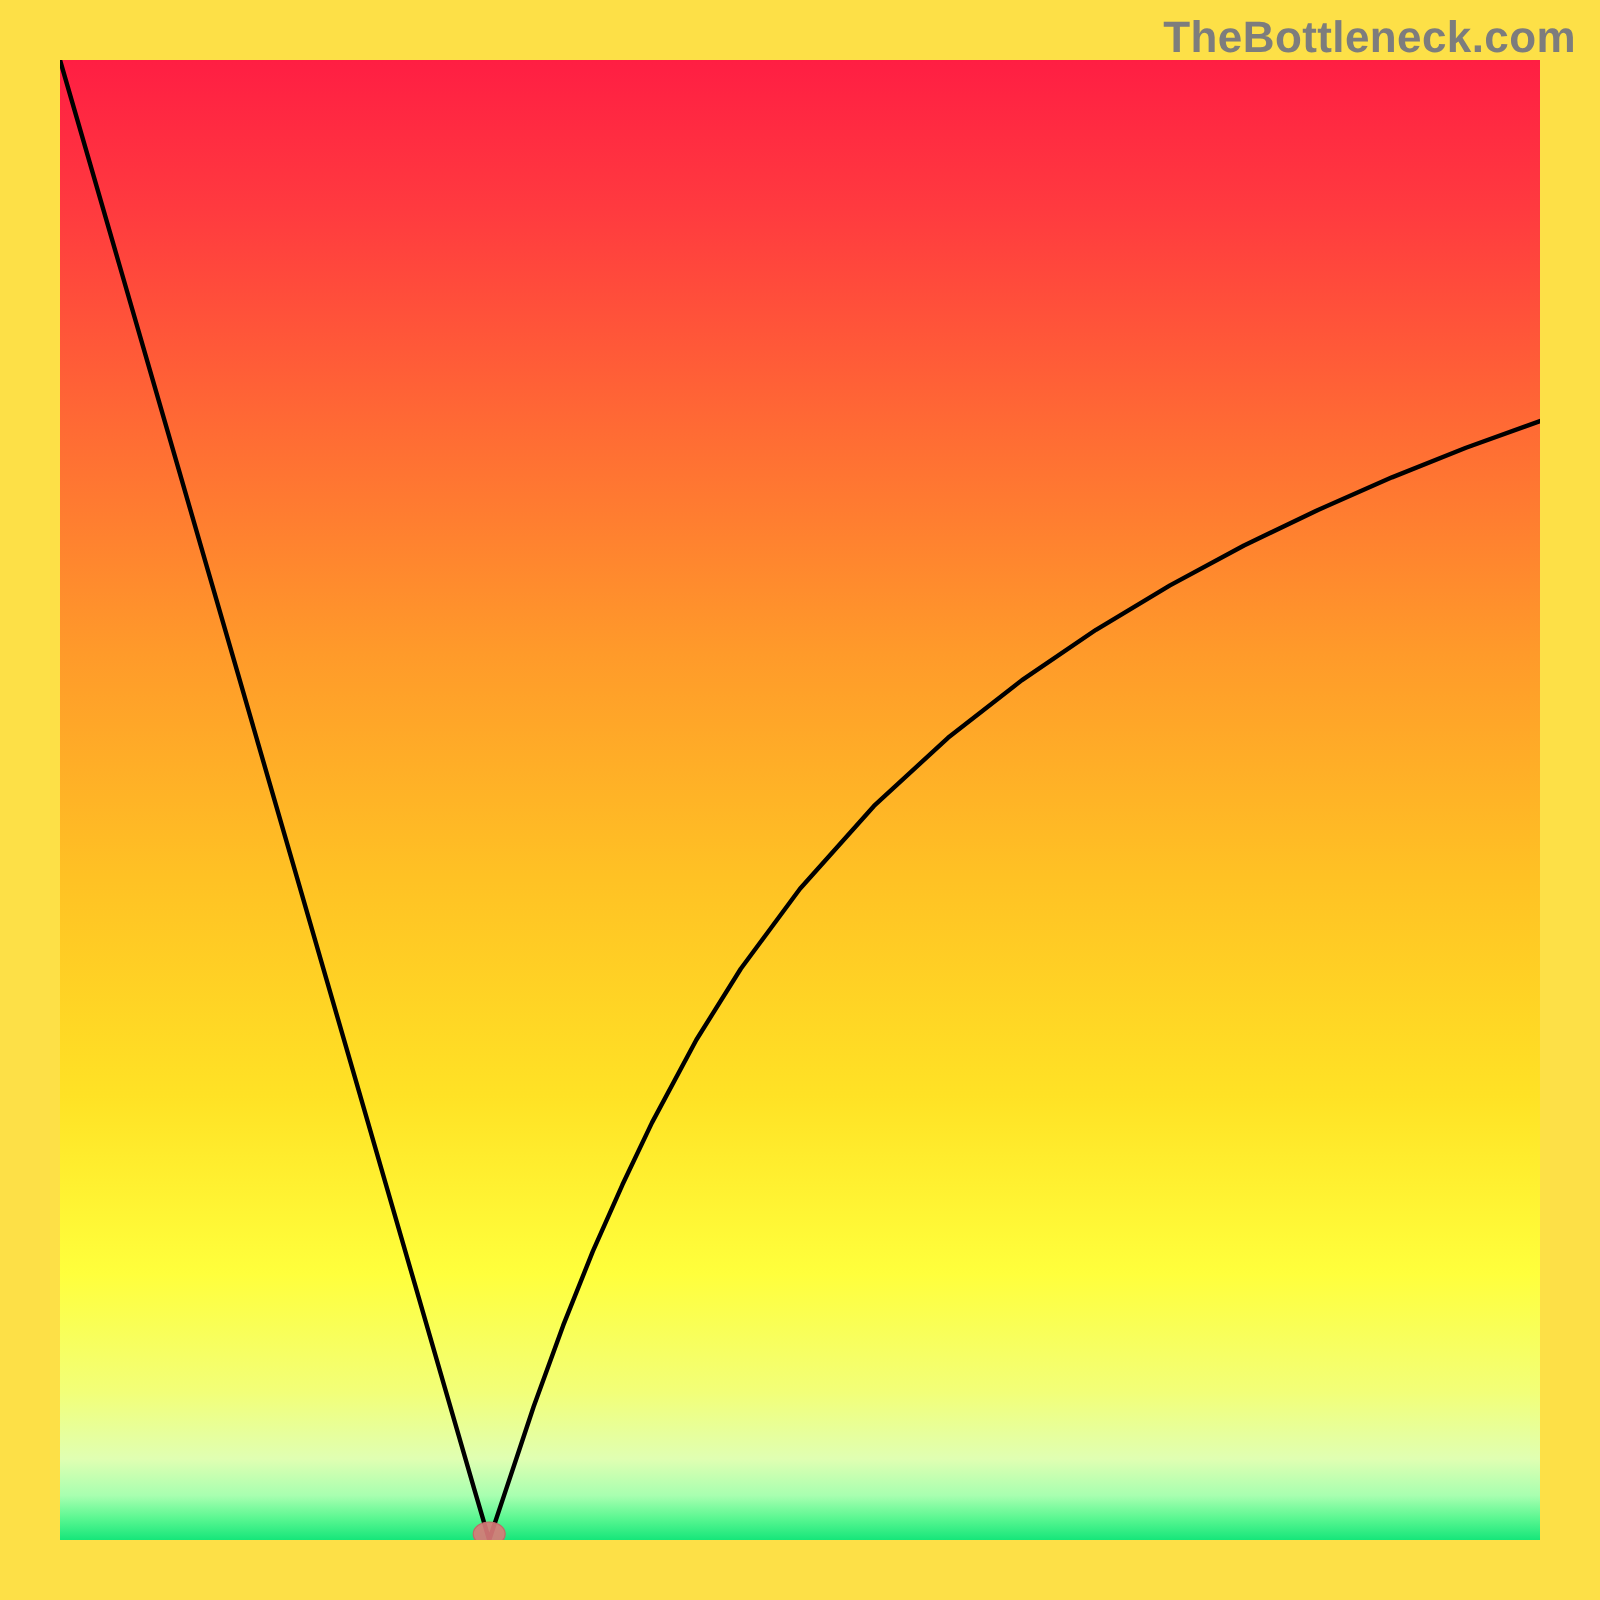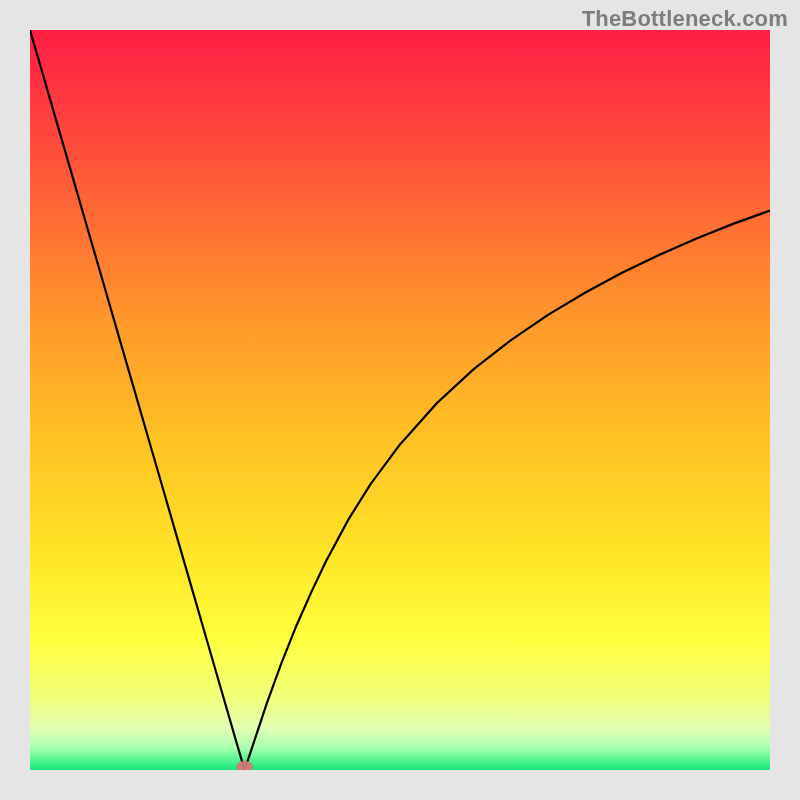--- a/index.html
+++ b/index.html
@@ -8,21 +8,21 @@
     width: 800px;
     height: 800px;
     overflow: hidden;
     background: #000;
     font-family: Arial, Helvetica, sans-serif;
   }
   .frame {
     position: relative;
     width: 800px;
     height: 800px;
-    background: #e5e5e5;
+    background: #fde047;
   }
   .plot-area {
     position: absolute;
     left: 30px;
     top: 30px;
     width: 740px;
     height: 740px;
   }
   .watermark {
     position: absolute;

